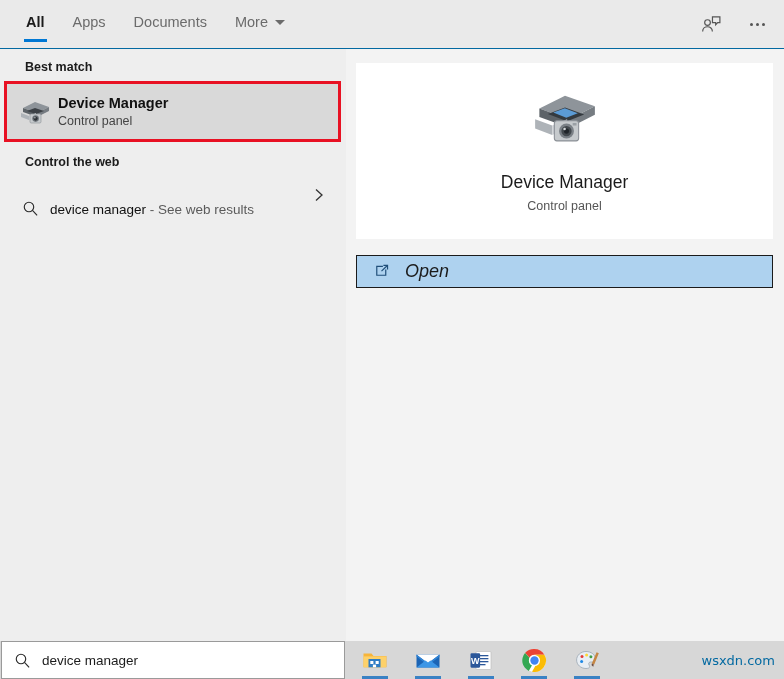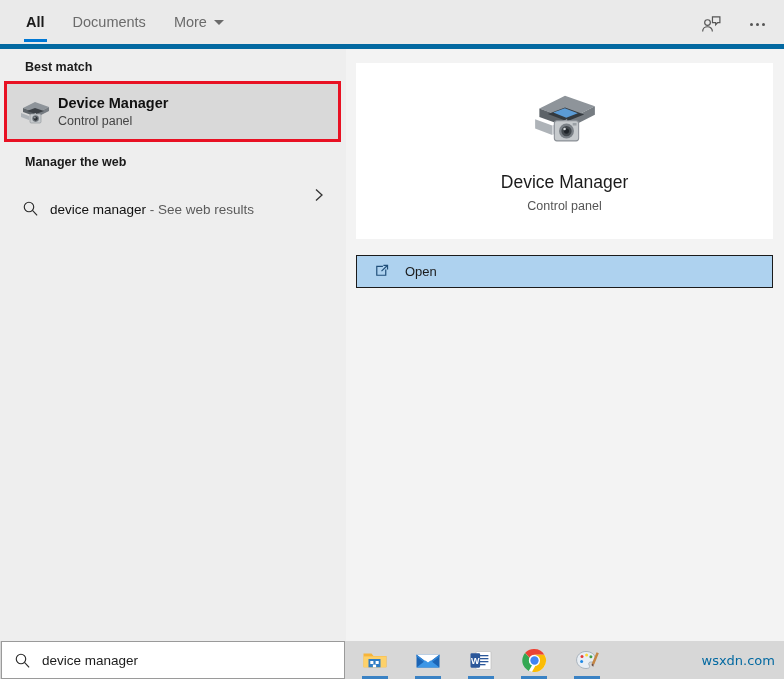--- a/index.html
+++ b/index.html
@@ -16,21 +16,21 @@
     height: 679px;
     background: #eeeeee;
   }
 
   
   #header {
     position: absolute;
     left: 0; top: 0;
     width: 784px; height: 49px;
     background: #eaeaea;
-    border-bottom: 5px solid #0369a1;
+    border-bottom: 1px solid #0369a1;
   }
   #tabs {
     position: absolute;
     left: 12px; top: 0;
     height: 49px;
     display: flex;
     align-items: flex-start;
   }
   .tab {
     position: relative;
@@ -162,21 +162,21 @@
     position: absolute;
     left: 10px; top: 206px;
     width: 417px; height: 33px;
     background: #aed2ef;
     border: 1px solid #1b1b1b;
     display: flex;
     align-items: center;
     cursor: default;
   }
   .open-icon { width: 48px; display: flex; align-items: center; justify-content: center; }
-  .open-label { font-size: 13px; color: #1b1b1b; }
+  .open-label { font-size: 18px; color: #1b1b1b; font-style: italic; }
 
   
   #bottom-bar {
     position: absolute;
     left: 0; top: 641px;
     width: 784px; height: 38px;
     background: #d7d7d7;
   }
   #search-box {
     position: absolute;
@@ -225,20 +225,23 @@
 </style>
 </head>
 <body>
 
 <div id="root">
 
   <div id="header">
     <div id="tabs">
       <div class="tab active">
         <span>All</span>
+      </div>
+      <div class="tab">
+        <span>Apps</span>
       </div>
       <div class="tab">
         <span>Documents</span>
       </div>
       <div class="tab">
         <span>More</span>
         <span class="caret"></span>
       </div>
     </div>
 
@@ -283,21 +286,21 @@
           <circle cx="16.9" cy="20.8" r="0.7" fill="#c8ccd0"></circle>
         </svg>
       </div>
       <div class="bm-text">
         <div class="bm-title">Device Manager</div>
         <div class="bm-sub">Control panel</div>
       </div>
     </div>
     <div id="best-match-highlight"></div>
 
-    <div class="section-head" id="search-web-head">Manager the web</div>
+    <div class="section-head" id="search-web-head">Control the web</div>
 
     <div id="web-row">
       <div class="web-icon">
         <svg width="17" height="17" viewBox="0 0 18 18" fill="none" stroke="#2b2b2b" stroke-width="1.2">
           <circle cx="7.4" cy="7.4" r="5"></circle>
           <line x1="11.1" y1="11.1" x2="16" y2="16.4"></line>
         </svg>
       </div>
       <div class="web-label">
         <span>device manager</span><span class="muted"> - See web results</span>

